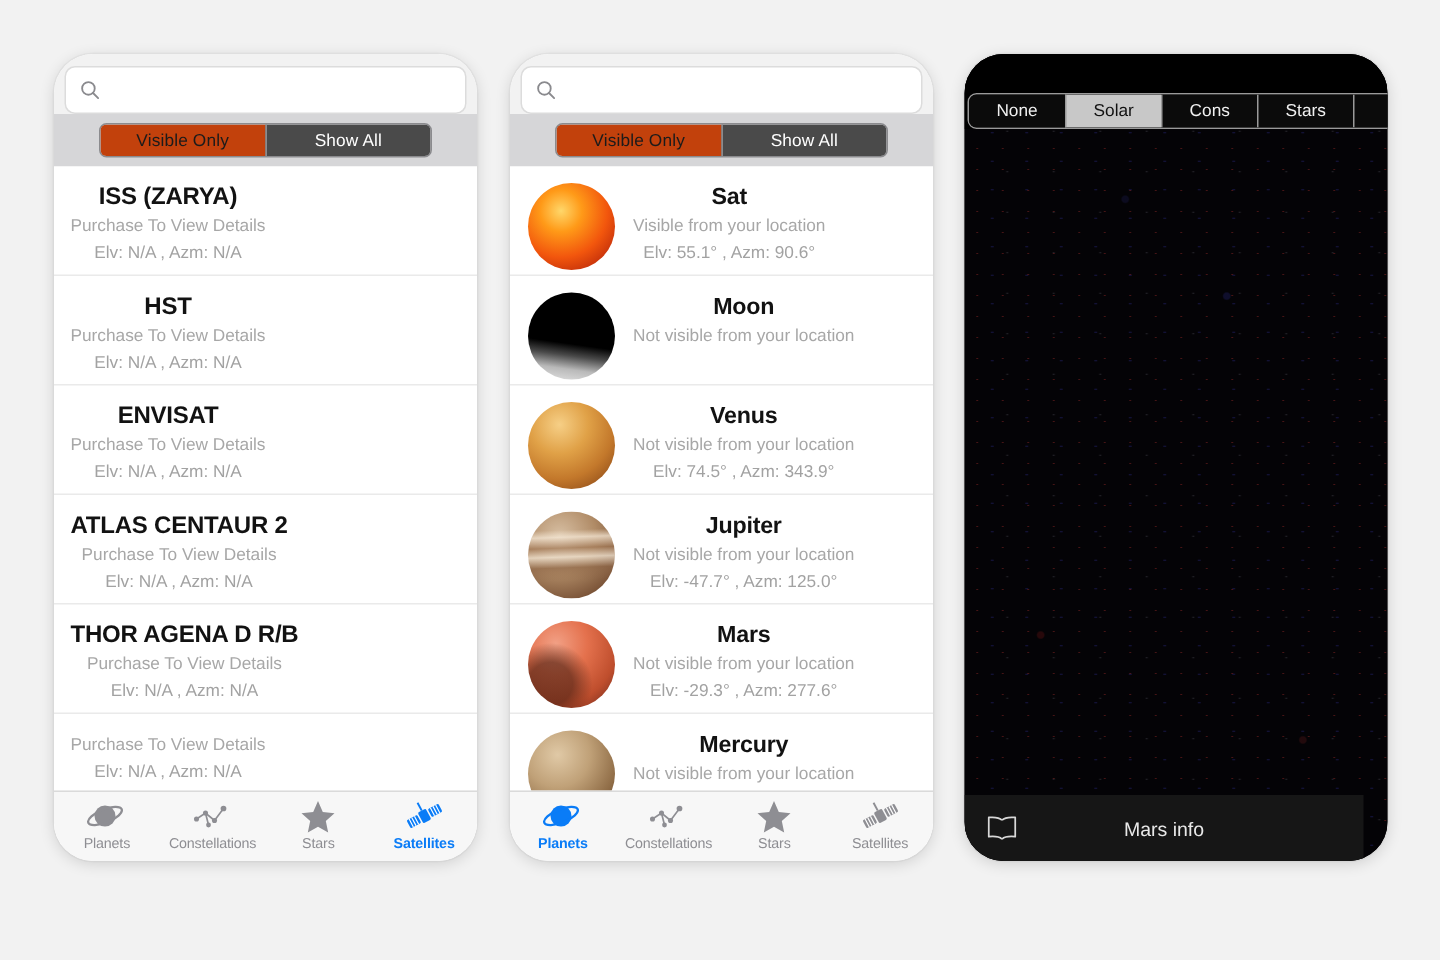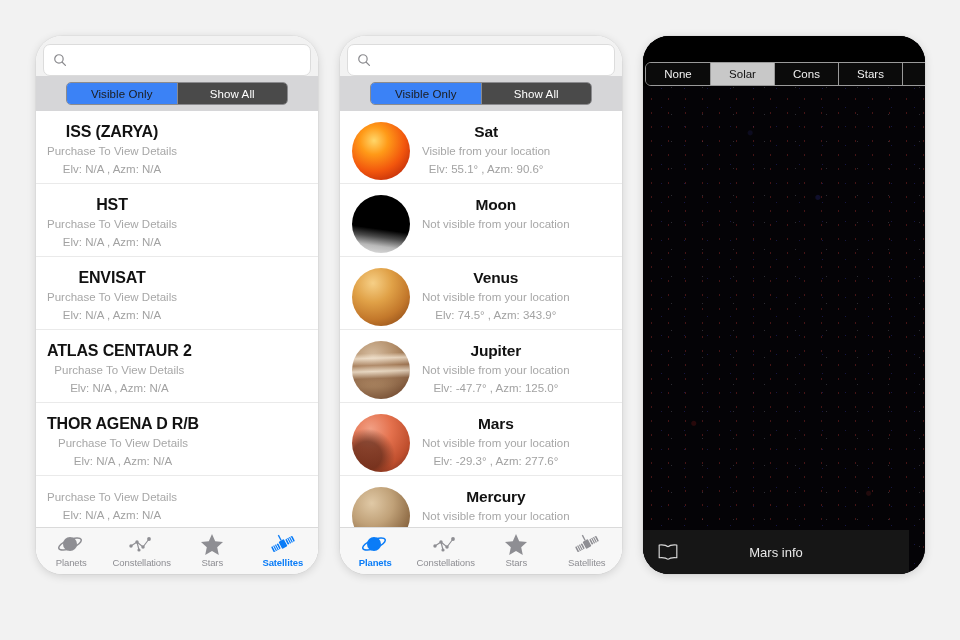--- a/index.html
+++ b/index.html
@@ -58,21 +58,21 @@
     height: 23px;
     border: 1px solid #8b8b8e;
     border-radius: 5px;
     overflow: hidden;
   }
   .seg .segbtn {
     flex: 1 1 0;
     display: flex; align-items: center; justify-content: center;
     font-size: 11.5px;
     color: #1b1b1b;
-    background: #3b82f6;
+    background: #c2410c;
     letter-spacing: .1px;
   }
   .seg .segbtn + .segbtn { border-left: 1px solid #8b8b8e; }
   .seg .segbtn.active { background: #4a4a4a; color: #ffffff; }
 
   
   .list {
     background: #fff;
     height: 454px;
     overflow: hidden;

